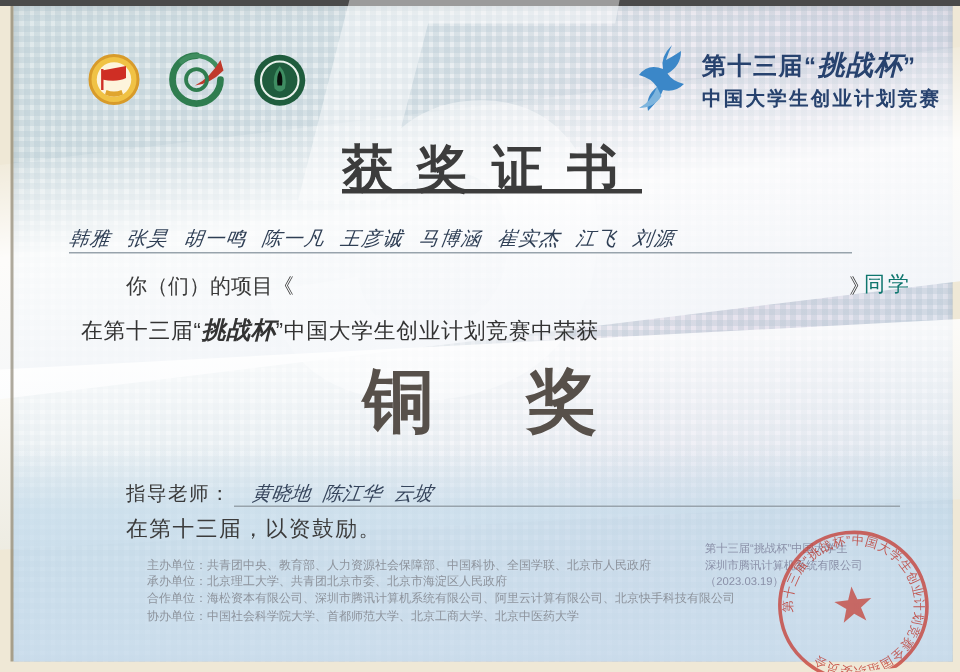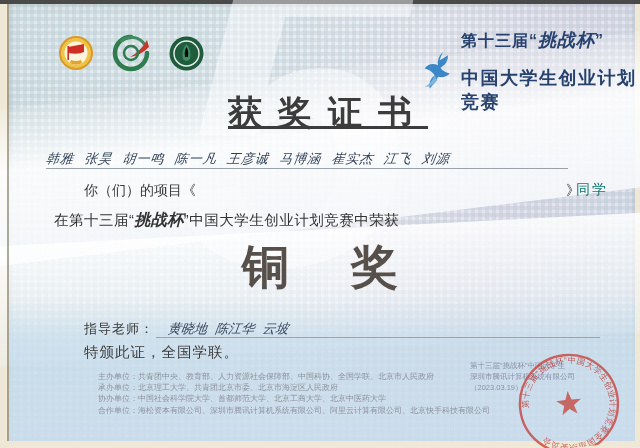--- a/index.html
+++ b/index.html
@@ -28,21 +28,21 @@
 
   .content { position:absolute; inset:0; z-index:2; }
   .abs { position:absolute; }
 
   .logo-row { left:58px; top:32px; display:flex; gap:16px; align-items:center; }
 
   .badge-wrap { left:418px; top:28px; display:flex; align-items:center; gap:8px; }
   .badge-text { color:#27426e; }
   .badge-line1 { font-size:16px; font-weight:bold; letter-spacing:1px; }
   .badge-cup { font-style:italic; font-size:18px; font-family:"DejaVu Serif", serif; }
-  .badge-line2 { font-size:18px; font-weight:bold; letter-spacing:1.5px; margin-top:14px; }
+  .badge-line2 { font-size:13px; font-weight:bold; letter-spacing:1.5px; margin-top:2px; }
 
   .cert-title { left:0; width:640px; top:90px; text-align:center; font-size:34px; font-weight:bold;
     color:#3c3c3c; letter-spacing:16px; text-indent:16px;text-decoration:underline; }
 
   .names-line { left:46px; top:150px; width:522px; border-bottom:1px solid #98a3ac; height:19px;
     font-size:13px; color:#2f3f55; font-style:italic; white-space:pre; transform-origin:left bottom; }
   .names-text { display:inline-block; transform:skewX(-8deg); font-family:"DejaVu Serif", serif; letter-spacing:1px; }
   .names-suffix { left:576px; top:153px; font-size:14px; color:#0f766e; letter-spacing:2px;margin-top:28px; }
 
   .project-line { left:84px; top:182px; font-size:14px; color:#3a3a3a; }
@@ -133,27 +133,27 @@
     </div>
 
     <div class="abs award-line">
       <span class="award-c1">铜</span><span>奖</span>
     </div>
 
     <div class="abs advisor-underline"></div>
     <div class="abs advisor-label">指导老师：</div>
     <div class="abs advisor-names">黄晓地  陈江华  云坡</div>
 
-    <div class="abs closing-line">特颁此证，全国学联。</div>
+    <div class="abs closing-line">在第十三届，以资鼓励。</div>
 
     <div class="abs org-block">
       <div class="org-row"><span class="org-label">主办单位：</span><span>共青团中央、教育部、人力资源社会保障部、中国科协、全国学联、北京市人民政府</span></div>
       <div class="org-row"><span class="org-label">承办单位：</span><span>北京理工大学、共青团北京市委、北京市海淀区人民政府</span></div>
+      <div class="org-row"><span class="org-label">合作单位：</span><span>海松资本有限公司、深圳市腾讯计算机系统有限公司、阿里云计算有限公司、北京快手科技有限公司</span></div>
       <div class="org-row"><span class="org-label">协办单位：</span><span>中国社会科学院大学、首都师范大学、北京工商大学、北京中医药大学</span></div>
-      <div class="org-row"><span class="org-label">合作单位：</span><span>海松资本有限公司、深圳市腾讯计算机系统有限公司、阿里云计算有限公司、北京快手科技有限公司</span></div>
     </div>
 
     <div class="abs issuer-block">
       <div>第十三届“挑战杯”中国大学生</div>
       <div>深圳市腾讯计算机系统有限公司</div>
       <div>（2023.03.19）</div>
     </div>
 
     <svg class="abs seal" width="140" height="106" viewBox="0 0 140 106">
       <defs>

